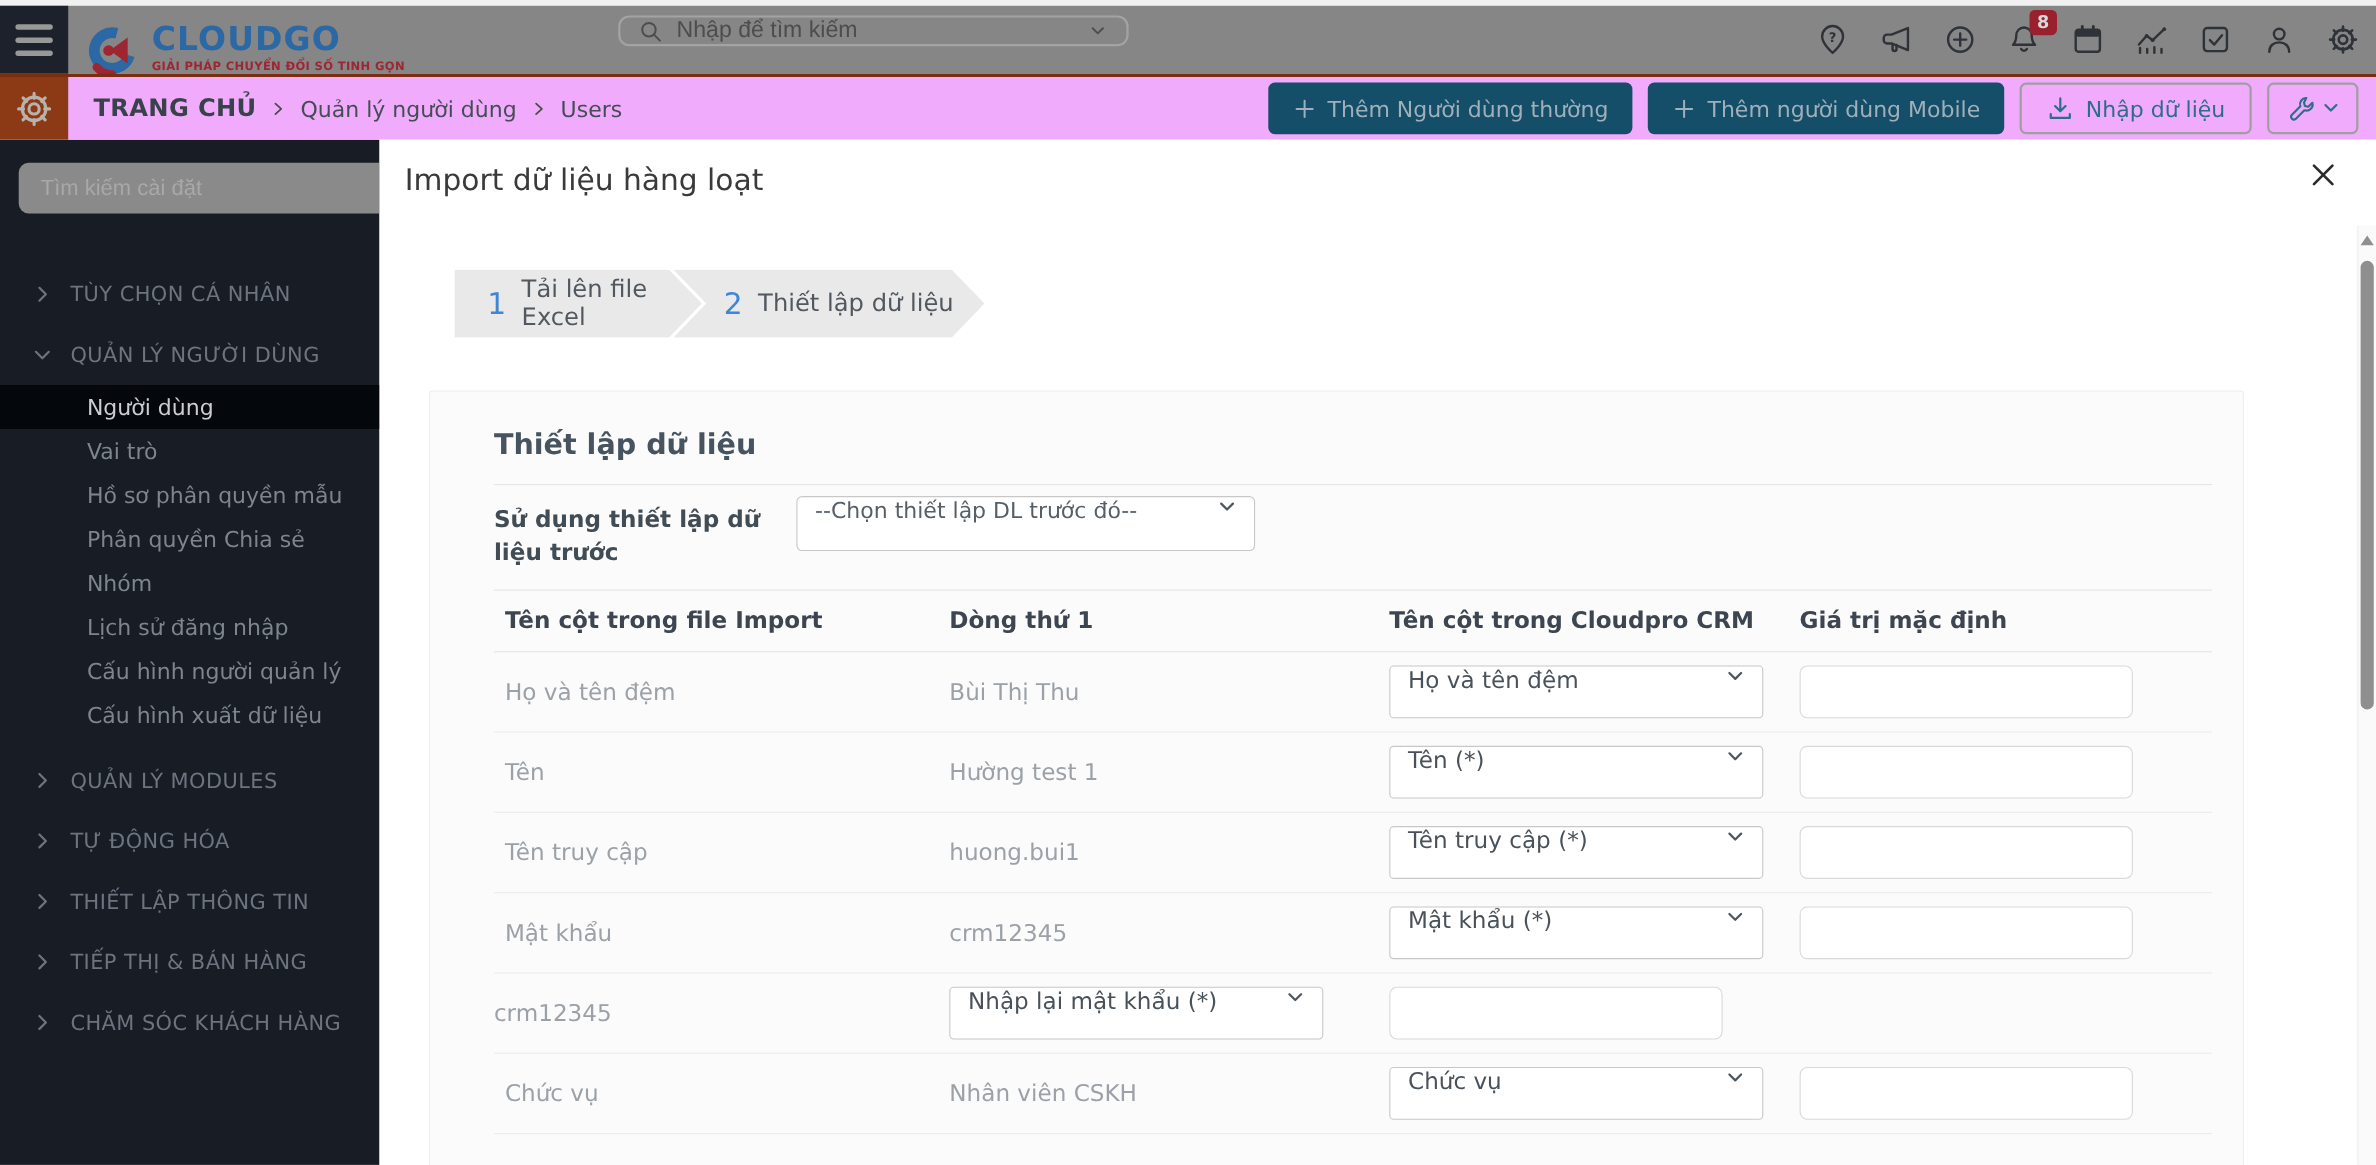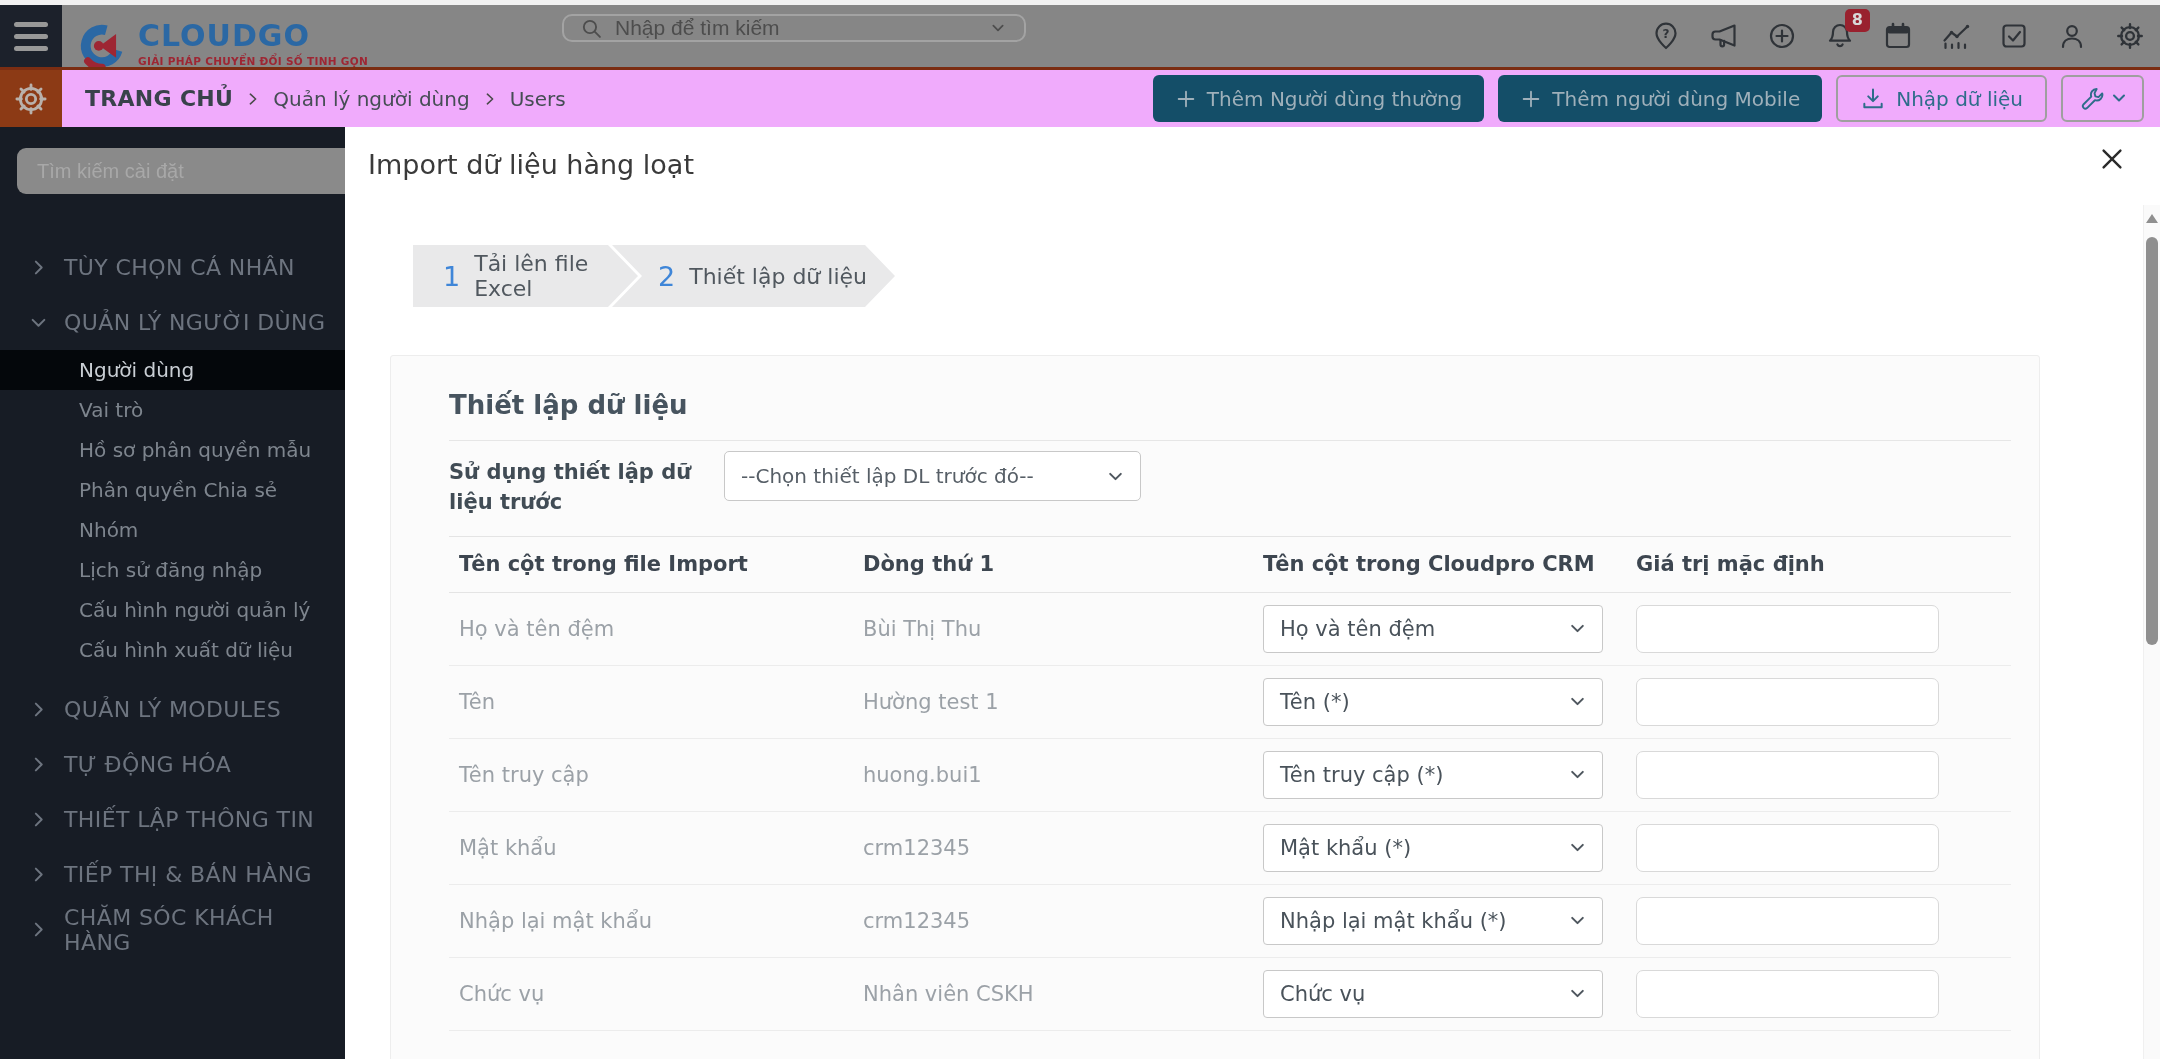--- a/index.html
+++ b/index.html
@@ -40,21 +40,21 @@
   .btn-outline { border:2px solid #9f9f9f; color:#2e6c8a; }
   .btn-outline svg { width:26px; height:26px; }
   .btn-tools { padding:0 15px; gap:7px; }
   .btn-tools .chev svg { width:16px; height:16px; }
 
   
   .sidebar { position:absolute; left:0; top:127px; width:345px; height:932px; background:#171c25; z-index:1; }
   .sb-search { display:block; margin:21px 17px 0; width:350px; height:46px; background:#8a8a8a; border:none; outline:none; border-radius:9px; padding:0 20px; font-size:20px; color:#3e3e3e; }
   .sb-search::placeholder { color:#a8a8a8; opacity:1; }
   .sb-nav { margin-top:46px; }
-  .sb-section { height:55px; display:flex; align-items:center; gap:17px; padding-left:30px; font-size:22px; color:#6d747f; letter-spacing:0.4px; cursor:pointer; }
+  .sb-section { height:55px; display:flex; align-items:center; gap:17px; padding-left:30px; font-size:19px; color:#6d747f; letter-spacing:0.4px; cursor:pointer; }
   .sb-section svg { width:17px; height:17px; flex:none; }
   .sb-section.gap-top { margin-top:12px; }
   .sb-sub { height:40px; display:flex; align-items:center; padding-left:79px; font-size:20px; color:#7e858e; cursor:pointer; }
   .sb-sub.active { background:#04070b; color:#c9ced4; }
 
   
   .modal { position:absolute; left:345px; top:127px; width:1815px; height:932px; background:#fff; overflow:hidden; z-index:4; }
   .modal-title { position:absolute; left:23px; top:22px; font-size:27px; font-weight:normal; color:#3a3a3a; }
   .close-btn { position:absolute; right:30px; top:14px; width:36px; height:36px; display:flex; align-items:center; justify-content:center; color:#2b2b2b; cursor:pointer; }
   .close-btn svg { width:28px; height:28px; }
@@ -64,21 +64,21 @@
   .step .num { font-size:27px; color:#3f86d8; }
   .step .lbl { font-size:22px; color:#51585f; }
   .step-1 { width:225px; padding-left:30px; clip-path:polygon(0 0, calc(100% - 30px) 0, 100% 50%, calc(100% - 30px) 100%, 0 100%); }
   .step-2 { width:283px; padding-left:46px; margin-left:-26px; clip-path:polygon(0 0, calc(100% - 30px) 0, 100% 50%, calc(100% - 30px) 100%, 0 100%, 30px 50%); }
 
   .card { position:absolute; left:45px; top:228px; width:1650px; height:840px; background:#fbfbfb; border:1px solid #ededed; border-radius:3px; padding:34px 28px 0 58px; }
   .card-title { font-size:26px; font-weight:600; color:#47545f; }
   .divider { height:1px; background:#e6e6e6; margin-top:20px; }
   .form-row { display:flex; margin-top:16px; align-items:flex-start; }
   .form-label { width:275px; font-size:21px; font-weight:600; color:#414c55; line-height:1.45; }
-  .select { height:50px; border:1px solid #c8c8c8; border-radius:5px; background:#fff; display:flex; align-items:center; justify-content:space-between; padding:0 16px; font-size:20px; color:#565e66; cursor:pointer; gap:10px; }
+  .select { height:50px; border:1px solid #c8c8c8; border-radius:5px; background:#fff; display:flex; justify-content:space-between; padding:0 16px; font-size:20px; color:#565e66; cursor:pointer; gap:10px; }
   .select svg { width:17px; height:17px; color:#4e565e; flex:none; }
   .preset-select { width:417px; margin-top:-6px; }
 
   .table { margin-top:18px; }
   .thead, .trow { display:grid; grid-template-columns:414px 400px 373px 1fr; align-items:center; }
   .thead { height:57px; border-top:1px solid #e4e4e4; border-bottom:1px solid #e4e4e4; }
   .th { font-size:21px; font-weight:bold; color:#3d4650; }
   .cell-pad { padding-left:10px; }
   .trow { height:73px; border-bottom:1px solid #ececec; }
   .td { font-size:21px; color:#9ba1a7; }
@@ -414,21 +414,20 @@
             <span>Mật khẩu  (*)</span>
             <svg viewBox="0 0 16 16" fill="none" stroke="currentColor" stroke-width="1.9" stroke-linecap="round" stroke-linejoin="round">
                   <path d="M3 5.5 l5 5 5 -5"></path>
                 </svg>
           </div>
             </div>
           <div><input class="default-input" style=""></div>
         </div>
 
         <div class="trow">
-          <div class="td cell-pad">Nhập lại mật khẩu</div>
           <div class="td">crm12345</div>
           <div>
               <div class="select row-select">
             <span>Nhập lại mật khẩu  (*)</span>
             <svg viewBox="0 0 16 16" fill="none" stroke="currentColor" stroke-width="1.9" stroke-linecap="round" stroke-linejoin="round">
                   <path d="M3 5.5 l5 5 5 -5"></path>
                 </svg>
           </div>
             </div>
           <div><input class="default-input" style=""></div>

